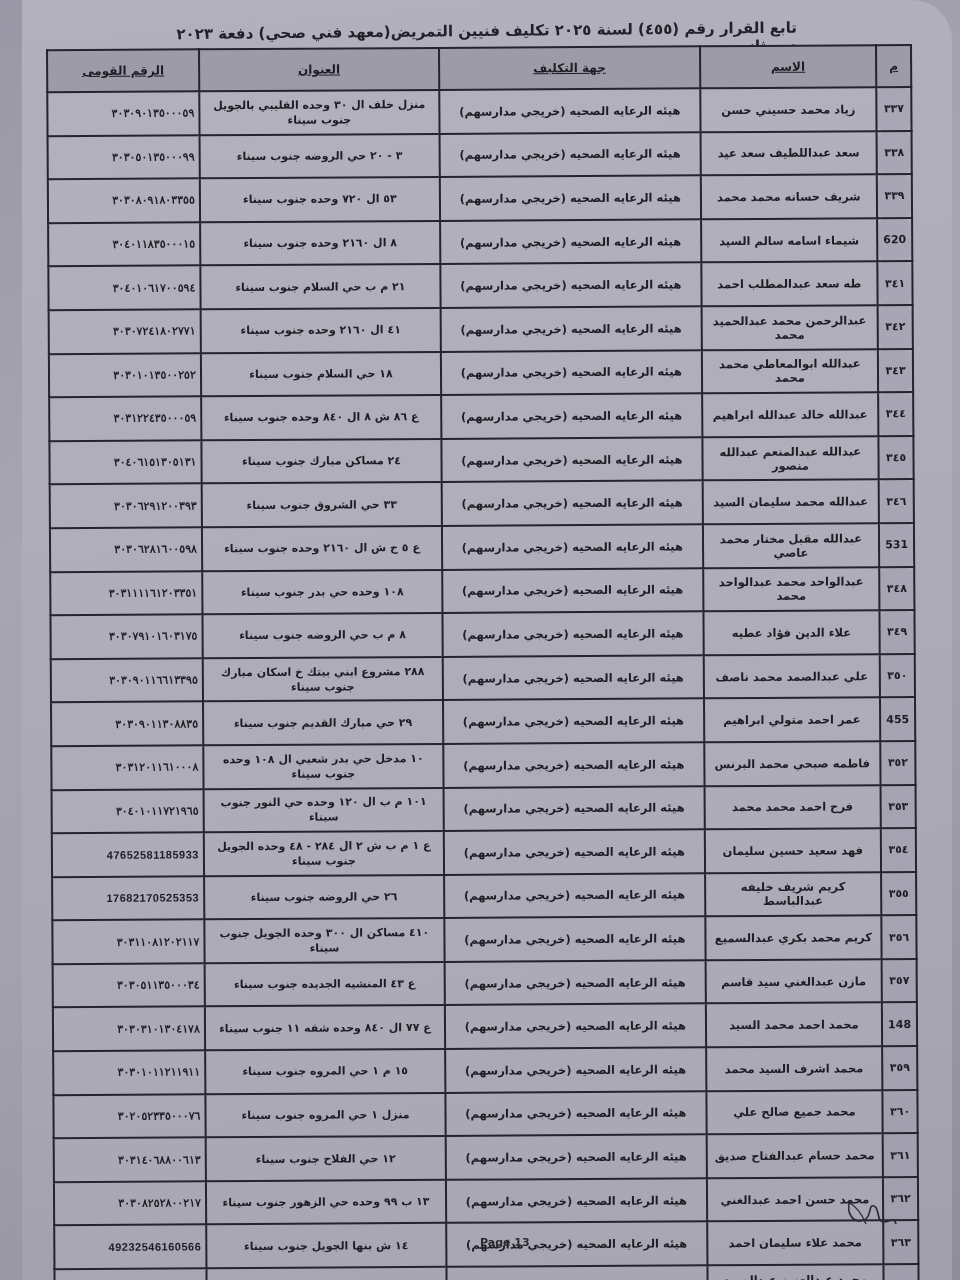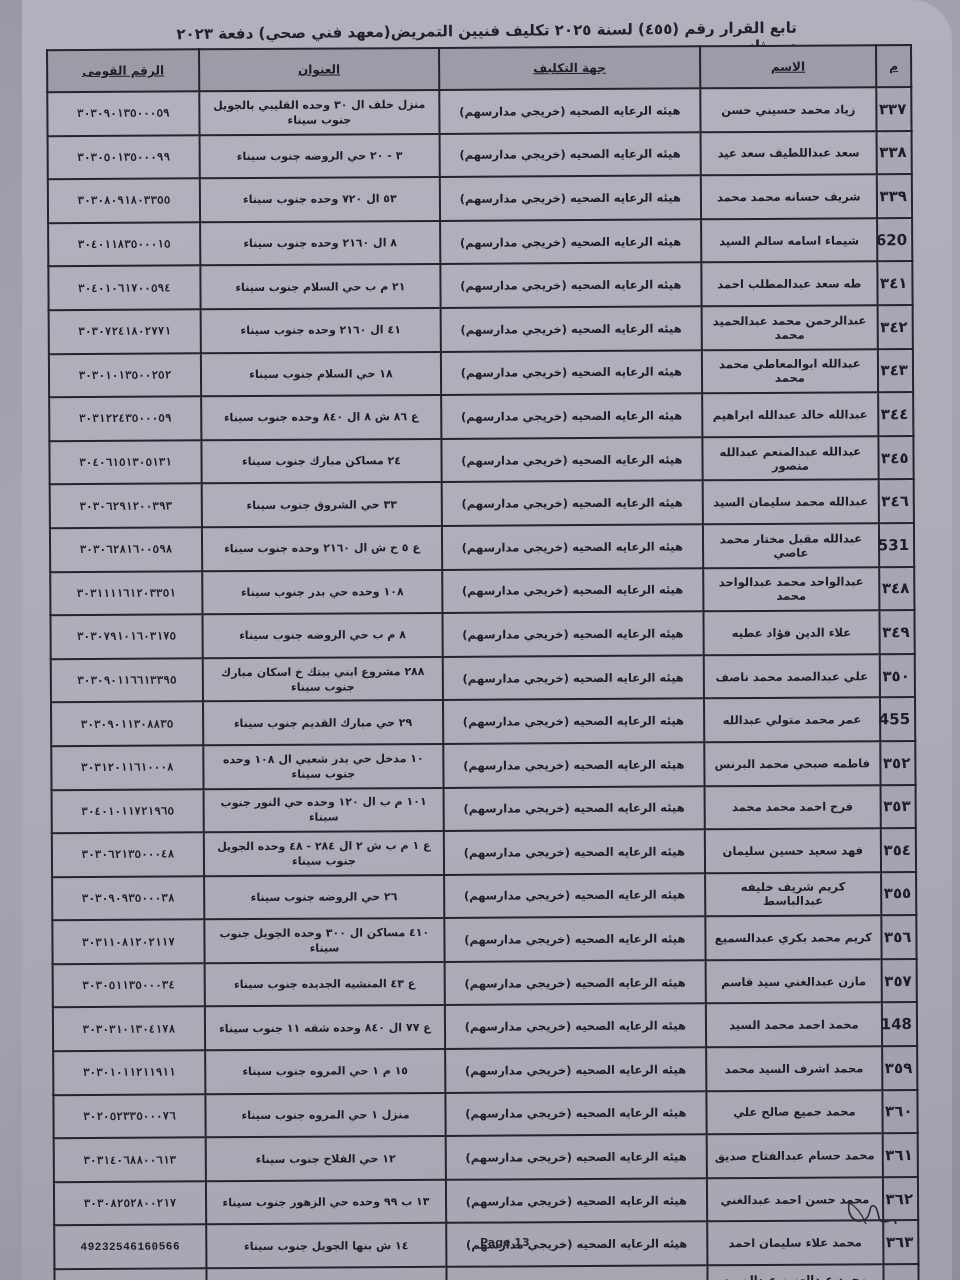--- a/index.html
+++ b/index.html
@@ -33,22 +33,22 @@
     border: 2px solid #25232c;
     text-align: center; vertical-align: middle;
     font-size: 11.5px; font-weight: bold; color: #1e1d24;
     padding: 2px 4px;
   }
   th {
     height: 36px; background: #9d9ba8;
     text-decoration: underline; font-size: 12px;
   }
   td { height: 37.6px; background: rgba(180,178,190,0.35); }
-  td.num { background: rgba(160,158,172,0.45); font-size: 15px; border-radius: 11px; }
-  td.nid { font-family: Liberation Mono, monospace; letter-spacing: 0.5px; font-size: 11px; }
+  td.num { background: rgba(160,158,172,0.45); font-size: 11px; border-radius: 11px; }
+  td.nid { font-family: Liberation Sans, sans-serif; letter-spacing: 0.5px; font-size: 11px; text-align: right; }
   td.addr { font-size: 11px; line-height: 15px; }
   .col-num { width: 34px; }
   .col-name { width: 172px; }
   .col-assign { width: 254px; }
   .col-addr { width: 234px; }
   .col-nid { width: 148px; }
   .footer-page {
     position: absolute; left: 480px; top: 1236px;
     font-size: 11px; font-weight: bold; color: #2a2830;
   }
@@ -175,21 +175,21 @@
         </tr>
         <tr>
           <td class="num">٣٥٠</td>
           <td class="name">علي عبدالصمد محمد ناصف</td>
           <td class="assign">هيئه الرعايه الصحيه (خريجي مدارسهم)</td>
           <td class="addr">٢٨٨ مشروع ابني بيتك خ اسكان مبارك جنوب سيناء</td>
           <td class="nid">٣٠٣٠٩٠١١٦٦١٣٣٩٥</td>
         </tr>
         <tr>
           <td class="num">455</td>
-          <td class="name">عمر محمد متولي عبدالله</td>
+          <td class="name">عمر احمد متولي ابراهيم</td>
           <td class="assign">هيئه الرعايه الصحيه (خريجي مدارسهم)</td>
           <td class="addr">٢٩ حي مبارك القديم جنوب سيناء</td>
           <td class="nid">٣٠٣٠٩٠١١٣٠٨٨٣٥</td>
         </tr>
         <tr>
           <td class="num">٣٥٢</td>
           <td class="name">فاطمه صبحي محمد البرنس</td>
           <td class="assign">هيئه الرعايه الصحيه (خريجي مدارسهم)</td>
           <td class="addr">١٠ مدخل حي بدر شعبي ال ١٠٨ وحده جنوب سيناء</td>
           <td class="nid">٣٠٣١٢٠١١٦١٠٠٠٨</td>
@@ -199,28 +199,28 @@
           <td class="name">فرح احمد محمد محمد</td>
           <td class="assign">هيئه الرعايه الصحيه (خريجي مدارسهم)</td>
           <td class="addr">١٠١ م ب ال ١٢٠ وحده حي النور جنوب سيناء</td>
           <td class="nid">٣٠٤٠١٠١١٧٢١٩٦٥</td>
         </tr>
         <tr>
           <td class="num">٣٥٤</td>
           <td class="name">فهد سعيد حسين سليمان</td>
           <td class="assign">هيئه الرعايه الصحيه (خريجي مدارسهم)</td>
           <td class="addr">ع ١ م ب ش ٢ ال ٢٨٤ - ٤٨ وحده الجويل جنوب سيناء</td>
-          <td class="nid">٣٠٣٠٦٢١٣٥٠٠٠٤٨</td>
+          <td class="nid">47652581185933</td>
         </tr>
         <tr>
           <td class="num">٣٥٥</td>
           <td class="name">كريم شريف خليفه عبدالباسط</td>
           <td class="assign">هيئه الرعايه الصحيه (خريجي مدارسهم)</td>
           <td class="addr">٢٦ حي الروضه جنوب سيناء</td>
-          <td class="nid">٣٠٣٠٩٠٩٣٥٠٠٠٣٨</td>
+          <td class="nid">17682170525353</td>
         </tr>
         <tr>
           <td class="num">٣٥٦</td>
           <td class="name">كريم محمد بكري عبدالسميع</td>
           <td class="assign">هيئه الرعايه الصحيه (خريجي مدارسهم)</td>
           <td class="addr">٤١٠ مساكن ال ٣٠٠ وحده الجويل جنوب سيناء</td>
           <td class="nid">٣٠٣١١٠٨١٢٠٢١١٧</td>
         </tr>
         <tr>
           <td class="num">٣٥٧</td>

